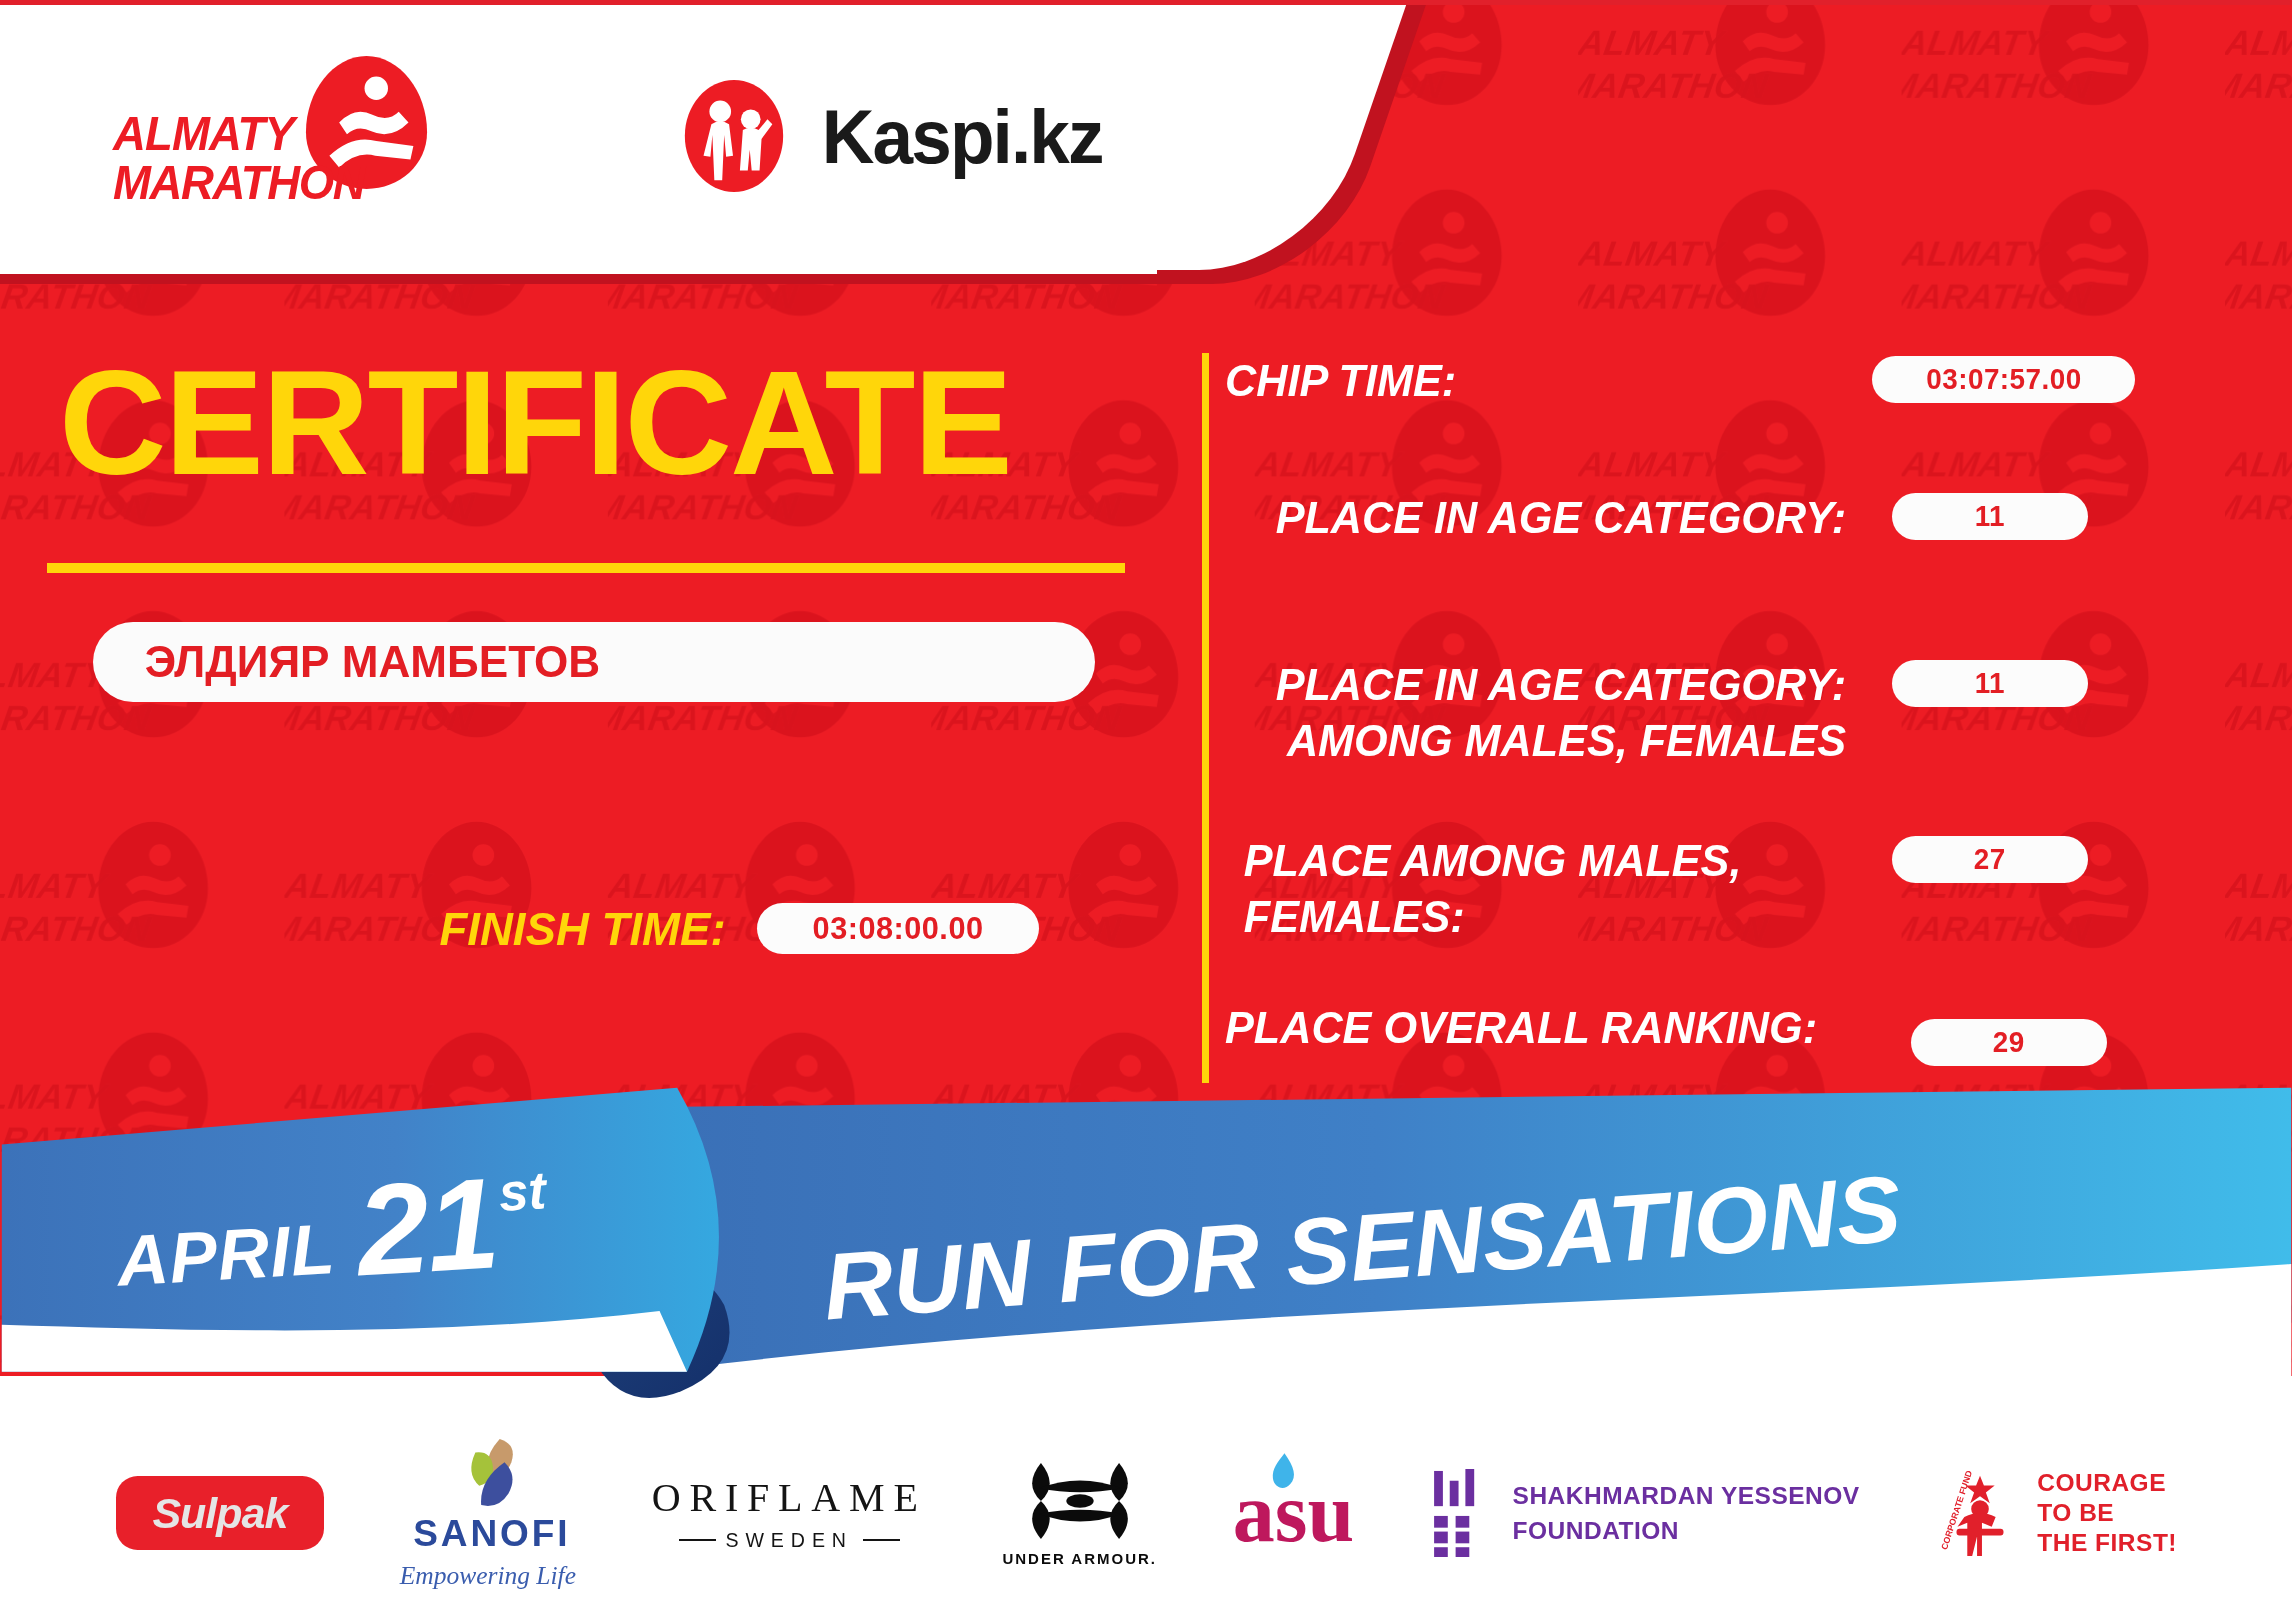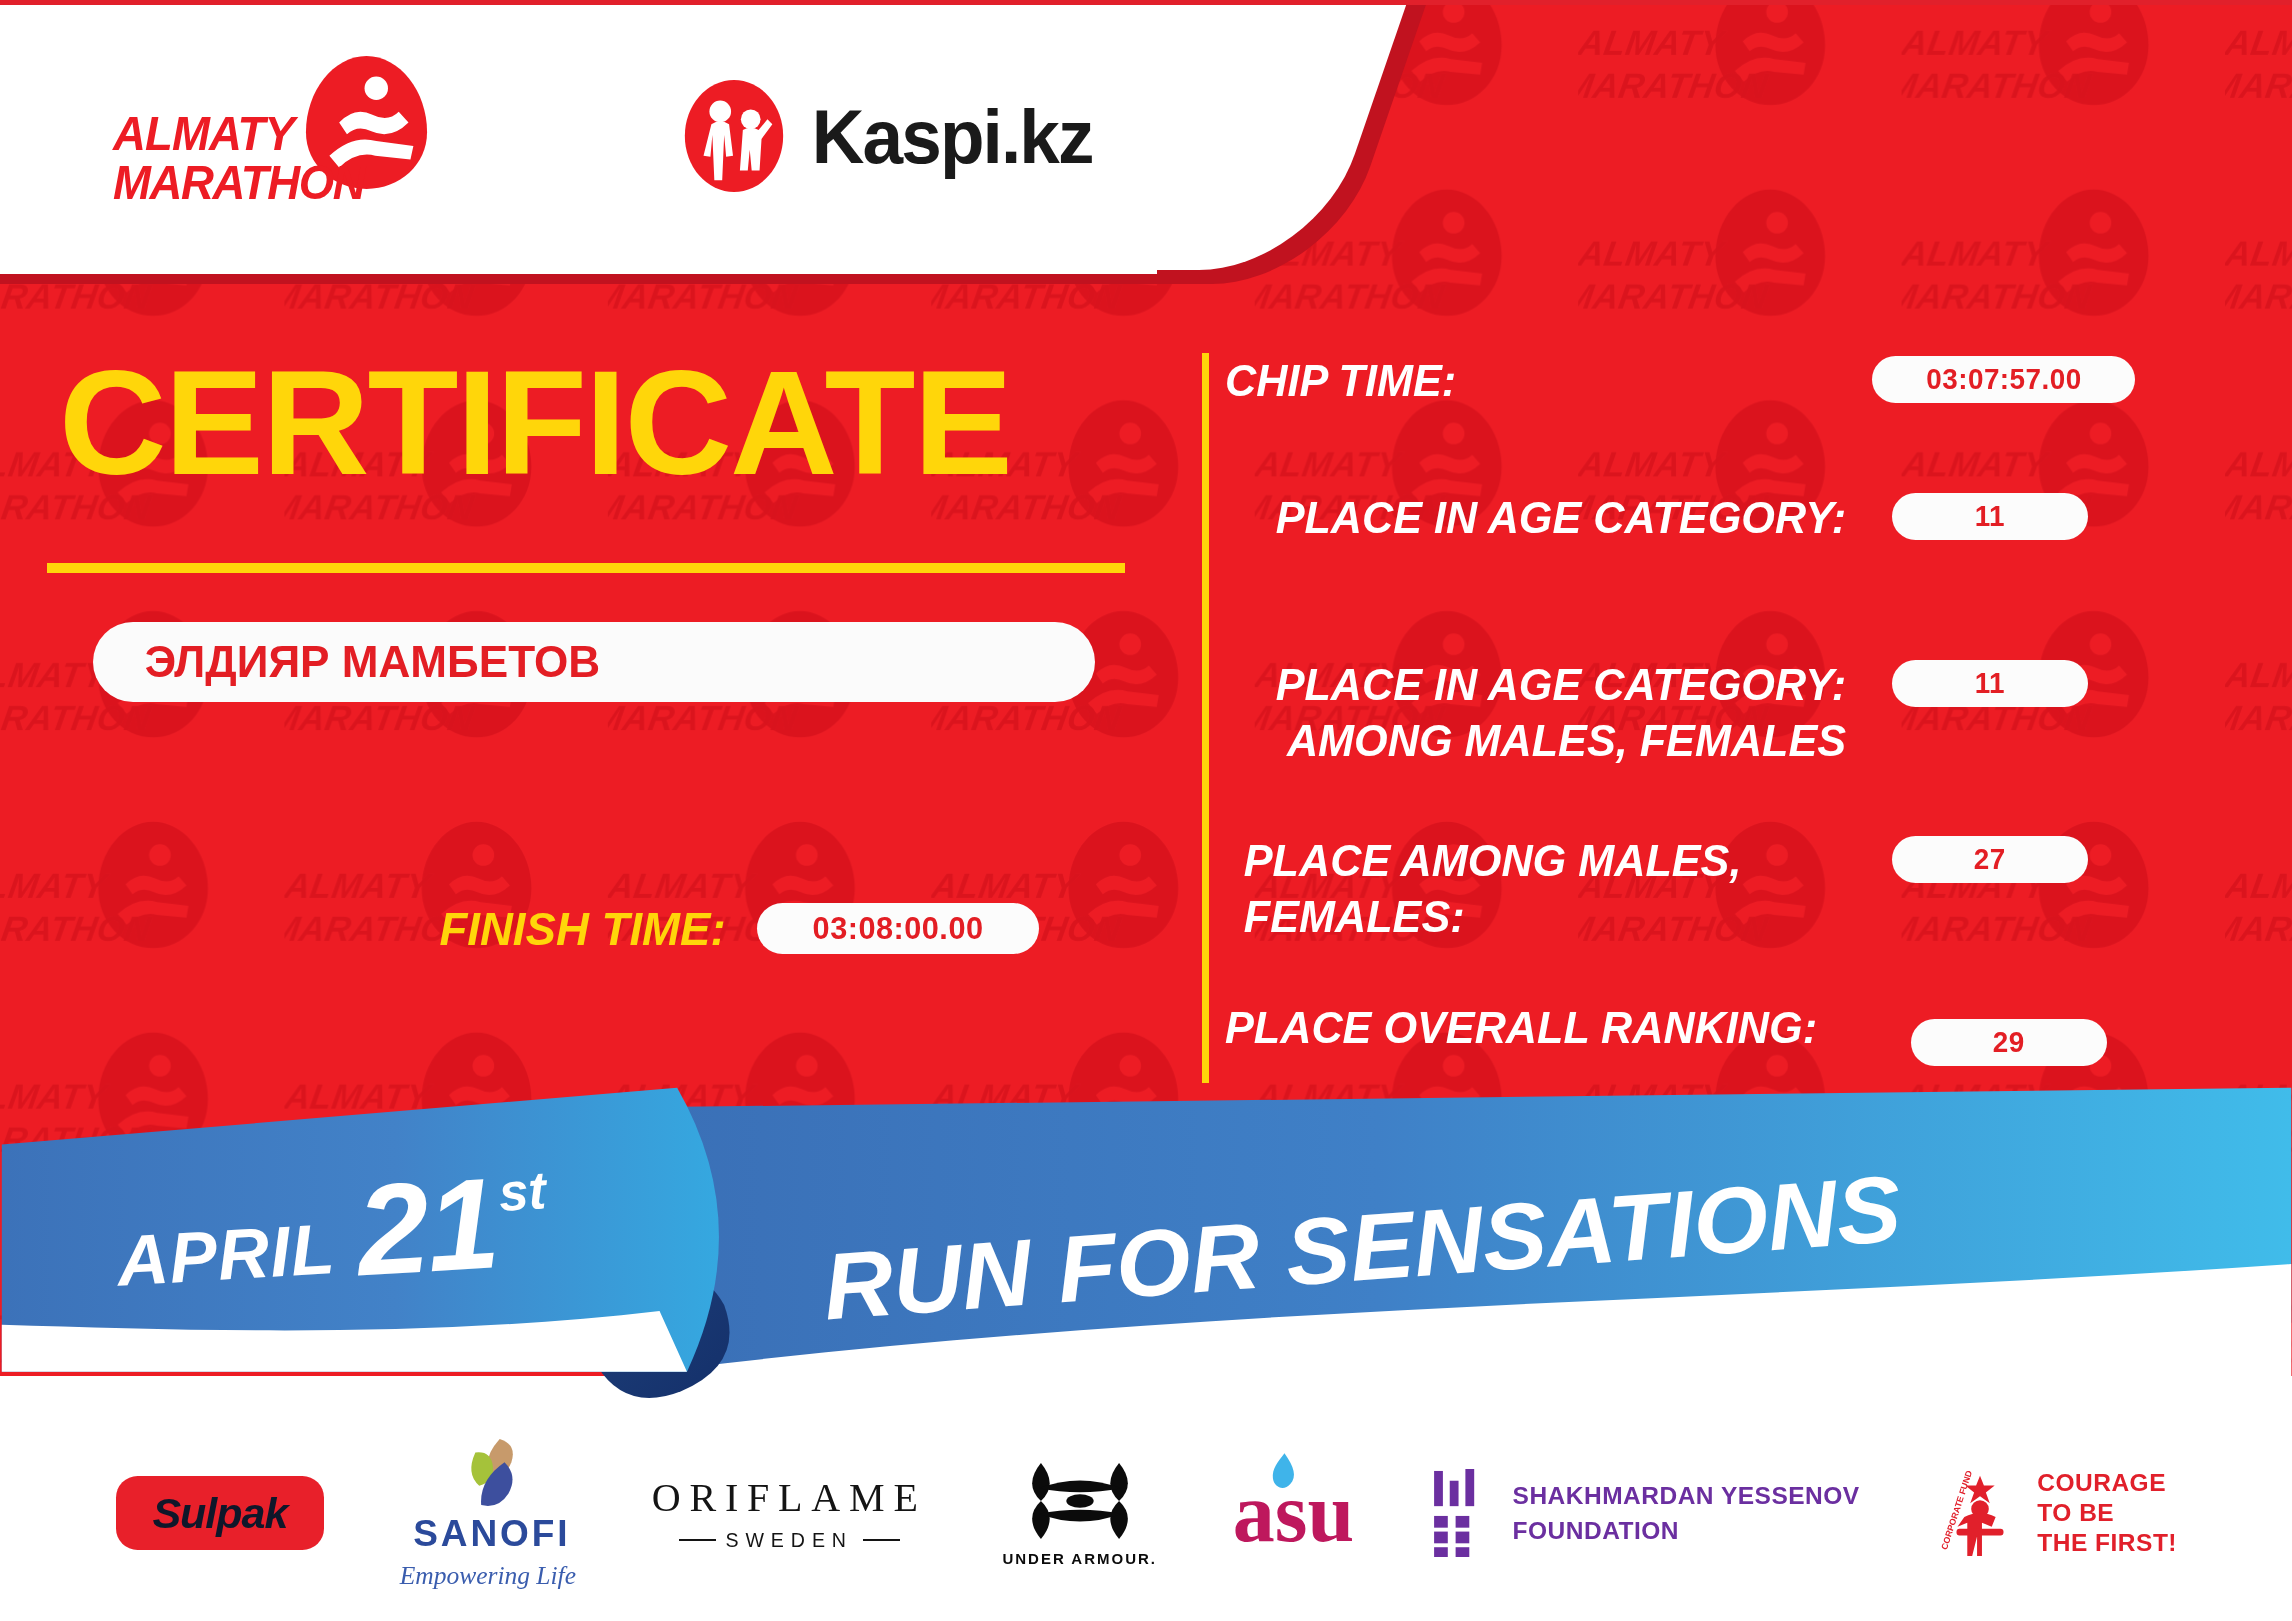--- a/index.html
+++ b/index.html
@@ -91,21 +91,21 @@
     transform-origin:left top;
   }
   .am-text div:last-child { letter-spacing:-1.5px; }
   .am-drop {
     position:absolute; left:191px; top:0px;
     width:125px; height:137px;
   }
 
   .logo-kaspi {
     position:absolute; left:676px; top:78px;
-    display:flex; align-items:center; gap:14px;
+    display:flex; align-items:center; gap:24px;
   }
   .kaspi-mark { width:116px; height:116px; }
   .kaspi-word {
     font-family:"Liberation Sans", sans-serif;
     font-weight:bold; font-size:76px; color:#1A1A1A;
     letter-spacing:-2px;
     transform:scaleX(0.96);
   }
 
   
@@ -277,21 +277,21 @@
     padding:0 78px;
   }
   .sp { display:flex; flex-direction:column; align-items:center; justify-content:center; }
 
   .sp-sulpak {
     width:208px; height:74px; background:#E8202A;
     border-radius:21.6px;
     display:flex; align-items:center; justify-content:center;
   }
   .sp-sulpak span {
-    color:#0f172a; font-family:"Liberation Sans", sans-serif;
+    color:#e5e5e5; font-family:"Liberation Sans", sans-serif;
     font-weight:bold; font-size:43px; letter-spacing:-1px;
     font-style:italic;
   }
 
   .sp-sanofi-name {
     font-family:"Liberation Sans", sans-serif; font-weight:bold;
     font-size:37px; color:#2B4A9B; letter-spacing:2.9px; margin-top:3.9px;margin-left:8px;
   }
   .sp-sanofi-tag {
     font-family:"Liberation Serif", serif; font-style:italic;

